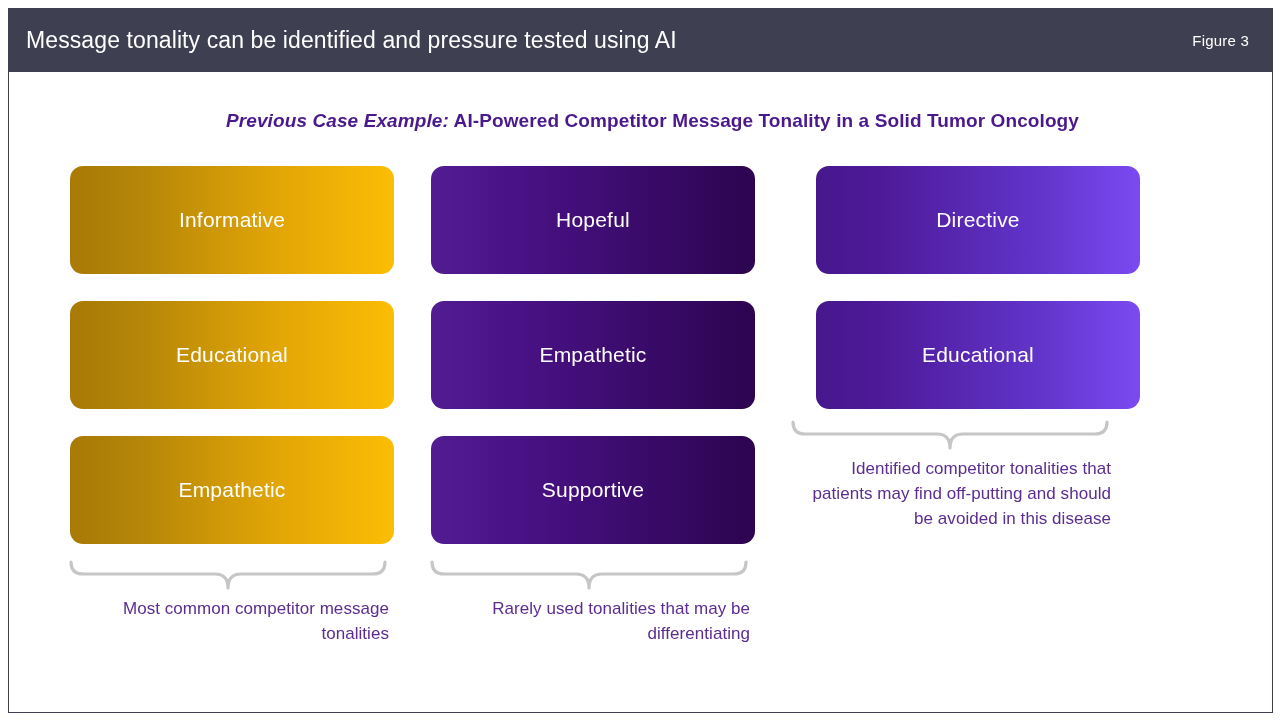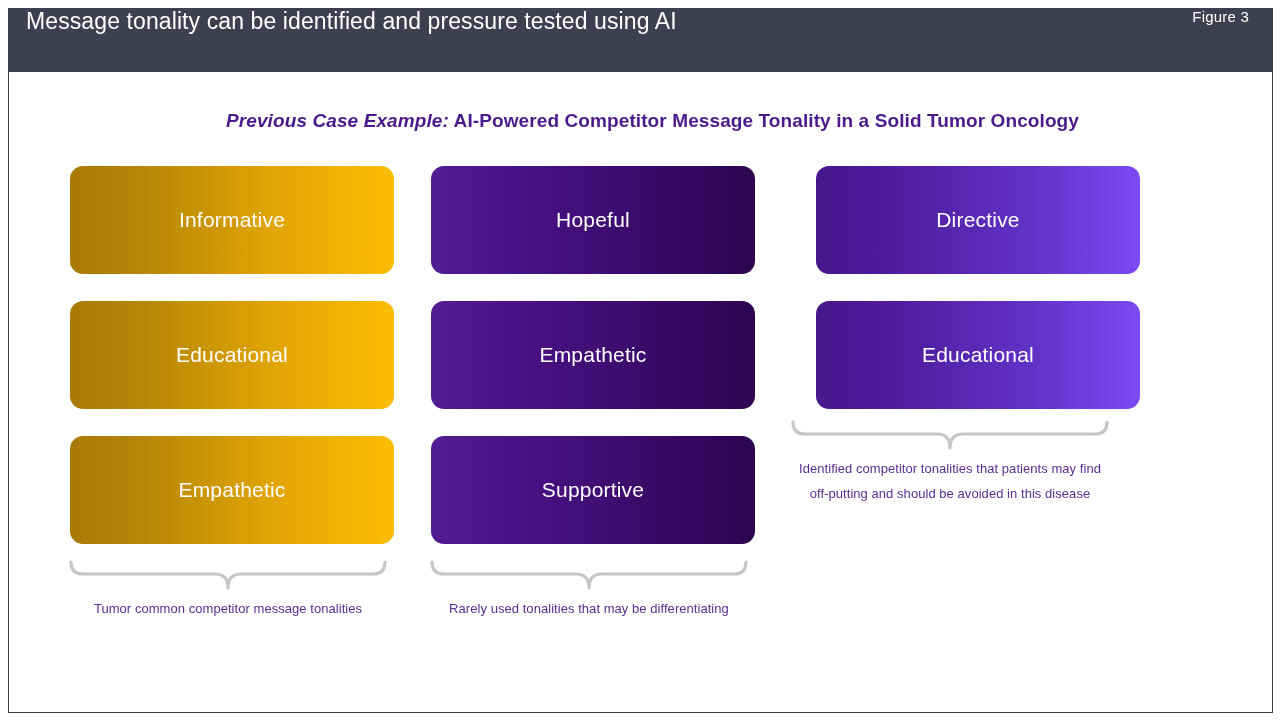--- a/index.html
+++ b/index.html
@@ -21,20 +21,21 @@
 
   
   .header-bar {
     position: absolute;
     left: 8px;
     top: 8px;
     width: 1265px;
     height: 64px;
     background: #3f3f52;
     display: flex;
+    align-items: center;
     justify-content: space-between;
     padding: 0 24px 0 18px;
   }
   .header-title {
     color: #ffffff;
     font-size: 23px;
     font-weight: 400;
     letter-spacing: 0.1px;
     white-space: nowrap;
   }
@@ -124,23 +125,23 @@
   .brace svg { display: block; width: 100%; height: 100%; }
 
   .brace-1 { left: 58px;  top: 486px; }   
   .brace-2 { left: 419px; top: 486px; }
   .brace-3 { left: 780px; top: 346px; }   
 
   
   .caption {
     position: absolute;
     width: 322px;
-    text-align: center;
+    text-align: right;
     color: #5b2d91;
-    font-size: 13px;
+    font-size: 17px;
     line-height: 25px;
     letter-spacing: 0.05px;
   }
   .cap-1 { left: 58px;  top: 524px; }
   .cap-2 { left: 419px; top: 524px; }
   .cap-3 { left: 780px; top: 384px; }
 </style>
 </head>
 <body>
 
@@ -205,18 +206,18 @@
         <path d="M4 4 Q4 16 16 16 L148 16 Q161 16 161 30 Q161 16 174 16 L306 16 Q318 16 318 4" fill="none" stroke="#c6c6c6" stroke-width="3.2" stroke-linecap="round" stroke-linejoin="round"></path>
       </svg>
     </div>
 
     <div class="brace brace-3">
       <svg viewBox="0 0 322 34" preserveAspectRatio="none" aria-hidden="true">
         <path d="M4 4 Q4 16 16 16 L148 16 Q161 16 161 30 Q161 16 174 16 L306 16 Q318 16 318 4" fill="none" stroke="#c6c6c6" stroke-width="3.2" stroke-linecap="round" stroke-linejoin="round"></path>
       </svg>
     </div>
 
-    <div class="caption cap-1">Tumor common competitor message tonalities</div>
+    <div class="caption cap-1">Most common competitor message tonalities</div>
     <div class="caption cap-2">Rarely used tonalities that may be differentiating</div>
     <div class="caption cap-3">Identified competitor tonalities that patients may find off-putting and should be avoided in this disease</div>
 
   </div>
 </div>
 
 </body></html>

